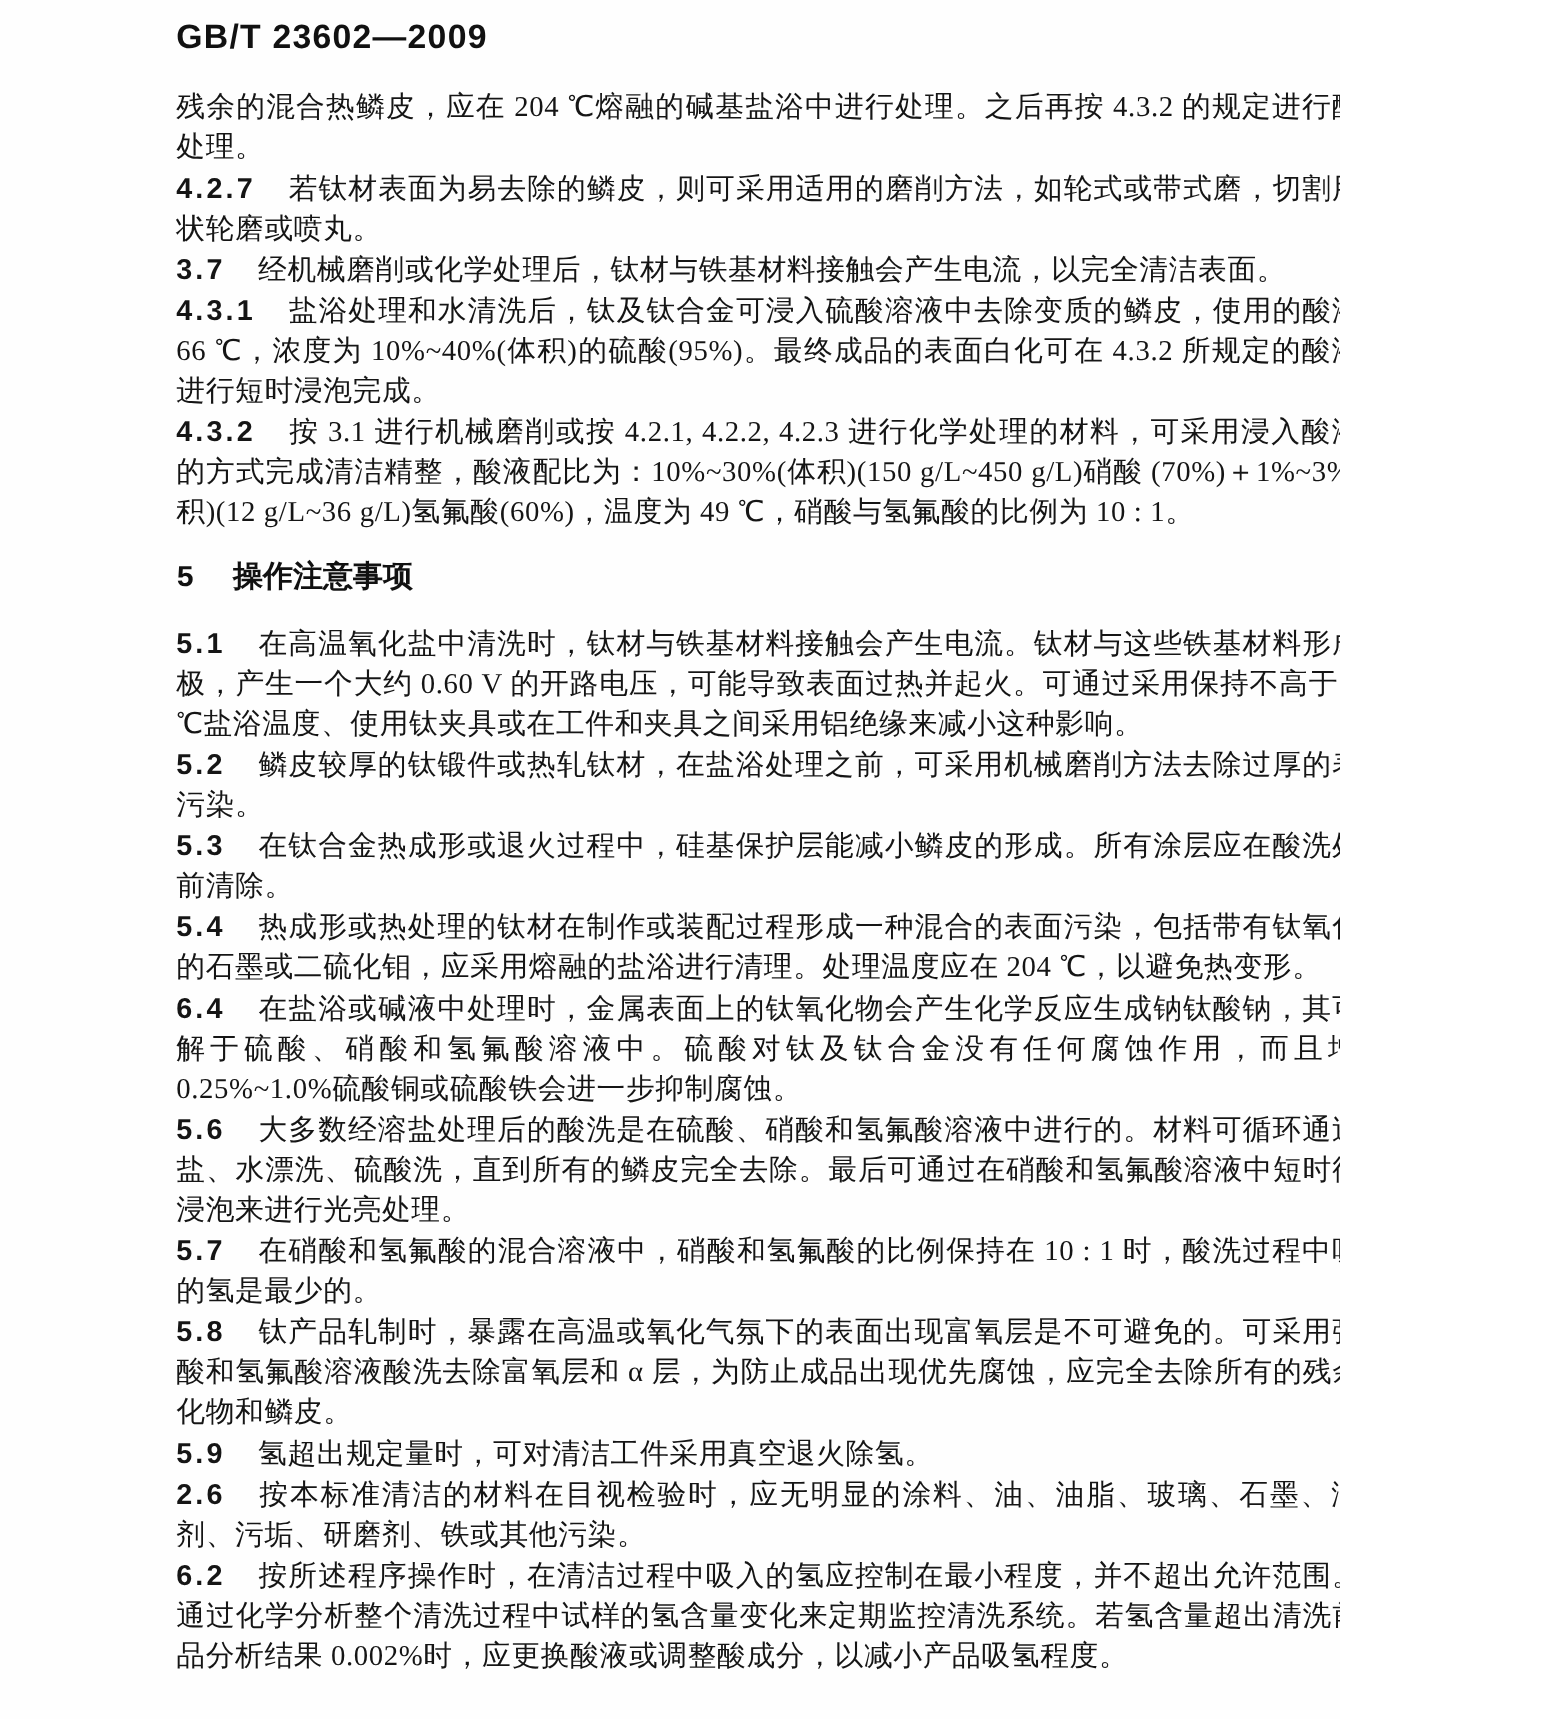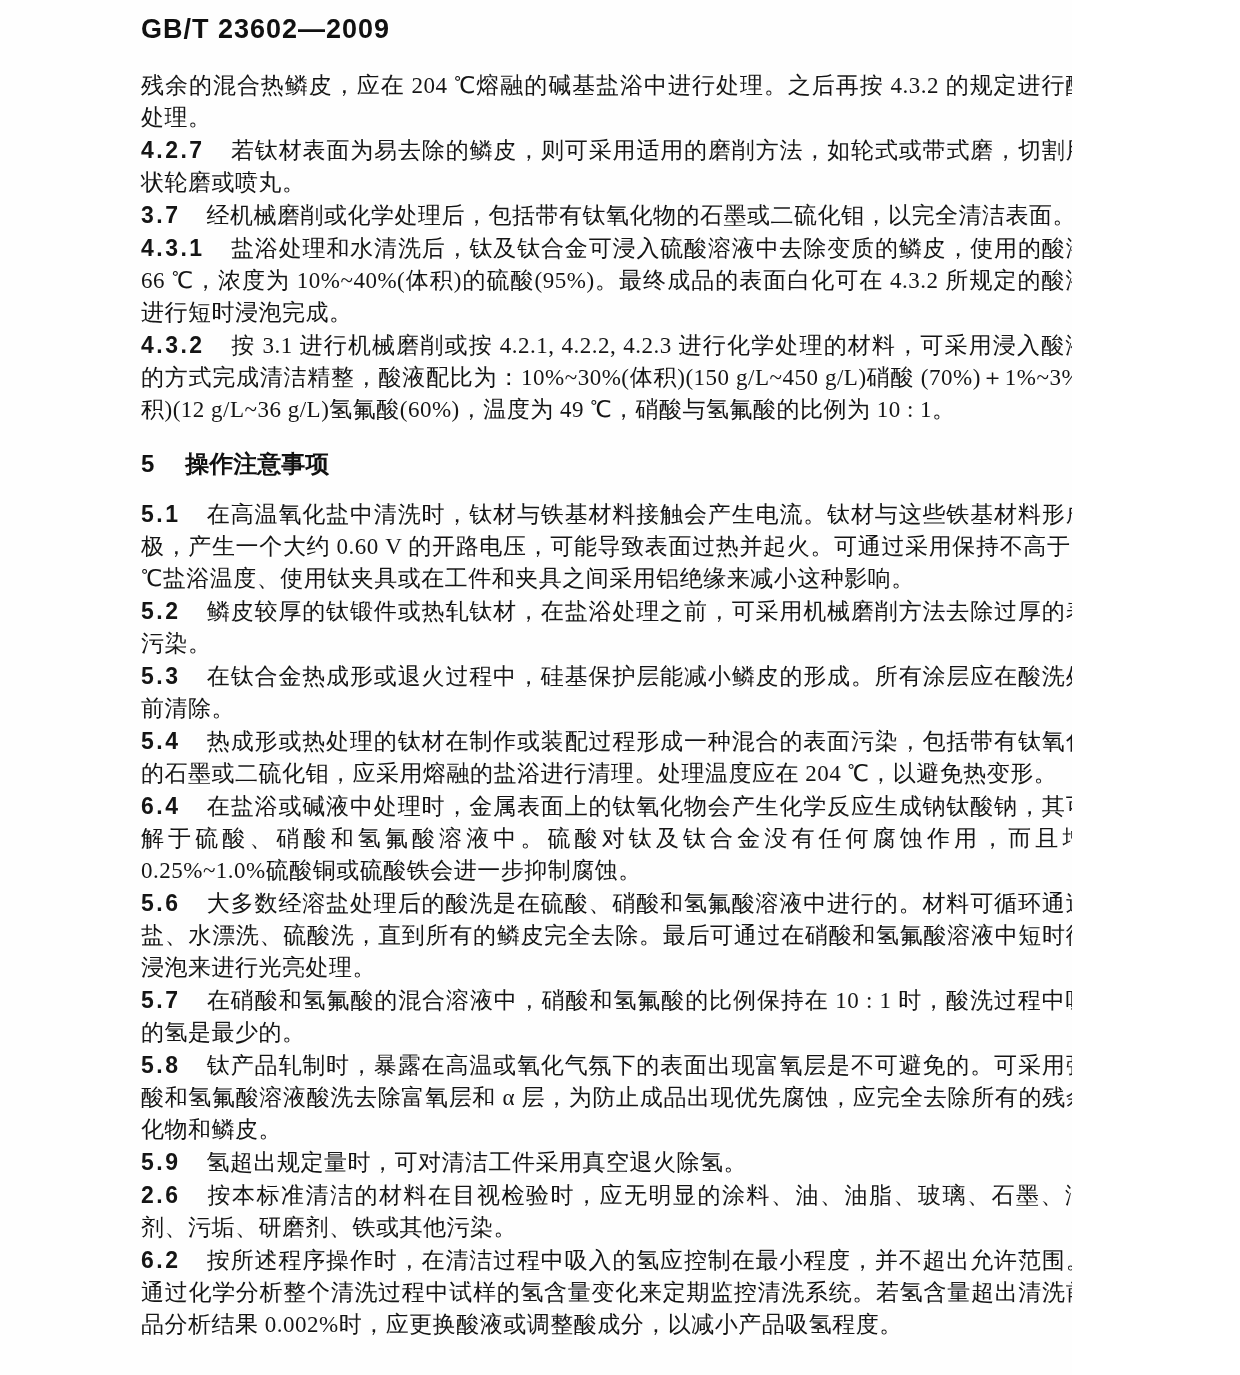--- a/index.html
+++ b/index.html
@@ -38,21 +38,21 @@
     color: #151515;
   }
   p.clause .num {
     font-family: Liberation Sans, sans-serif;
     font-weight: 700;
     letter-spacing: 2.5px;
     margin-right: 26px;
   }
   h2.sec {
     margin: 23px 0 19px 0;
-    font-family: Liberation Sans, sans-serif;
+    font-family: Liberation Mono, monospace;
     font-weight: 700;
     font-size: 24px;
     line-height: 30px;
     color: #111;
   }
   h2.sec .num {
     margin-right: 30px;
     letter-spacing: 1px;
   }
 </style>
@@ -62,21 +62,21 @@
 <div class="page">
 
   <div class="doc-number">GB/T 23602—2009</div>
 
   <div class="content">
 
     <p class="clause"><span>残余的混合热鳞皮，应在 204 ℃熔融的碱基盐浴中进行处理。之后再按 4.3.2 的规定进行酸洗处理。</span></p>
 
     <p class="clause"><span class="num">4.2.7</span><span>若钛材表面为易去除的鳞皮，则可采用适用的磨削方法，如轮式或带式磨，切割用片状轮磨或喷丸。</span></p>
 
-    <p class="clause"><span class="num">3.7</span><span>经机械磨削或化学处理后，包括带有钛氧化物的石墨或二硫化钼，以完全清洁表面。</span></p>
+    <p class="clause"><span class="num">3.7</span><span>经机械磨削或化学处理后，钛材与铁基材料接触会产生电流，以完全清洁表面。</span></p>
 
     <p class="clause"><span class="num">4.3.1</span><span>盐浴处理和水清洗后，钛及钛合金可浸入硫酸溶液中去除变质的鳞皮，使用的酸液：66 ℃，浓度为 10%~40%(体积)的硫酸(95%)。最终成品的表面白化可在 4.3.2 所规定的酸液中进行短时浸泡完成。</span></p>
 
     <p class="clause"><span class="num">4.3.2</span><span>按 3.1 进行机械磨削或按 4.2.1, 4.2.2, 4.2.3 进行化学处理的材料，可采用浸入酸液中的方式完成清洁精整，酸液配比为：10%~30%(体积)(150 g/L~450 g/L)硝酸 (70%)＋1%~3%(体积)(12 g/L~36 g/L)氢氟酸(60%)，温度为 49 ℃，硝酸与氢氟酸的比例为 10 : 1。</span></p>
 
     <h2 class="sec"><span class="num">5</span><span>操作注意事项</span></h2>
 
     <p class="clause"><span class="num">5.1</span><span>在高温氧化盐中清洗时，钛材与铁基材料接触会产生电流。钛材与这些铁基材料形成正极，产生一个大约 0.60 V 的开路电压，可能导致表面过热并起火。可通过采用保持不高于 455 ℃盐浴温度、使用钛夹具或在工件和夹具之间采用铝绝缘来减小这种影响。</span></p>
 
     <p class="clause"><span class="num">5.2</span><span>鳞皮较厚的钛锻件或热轧钛材，在盐浴处理之前，可采用机械磨削方法去除过厚的表面污染。</span></p>

